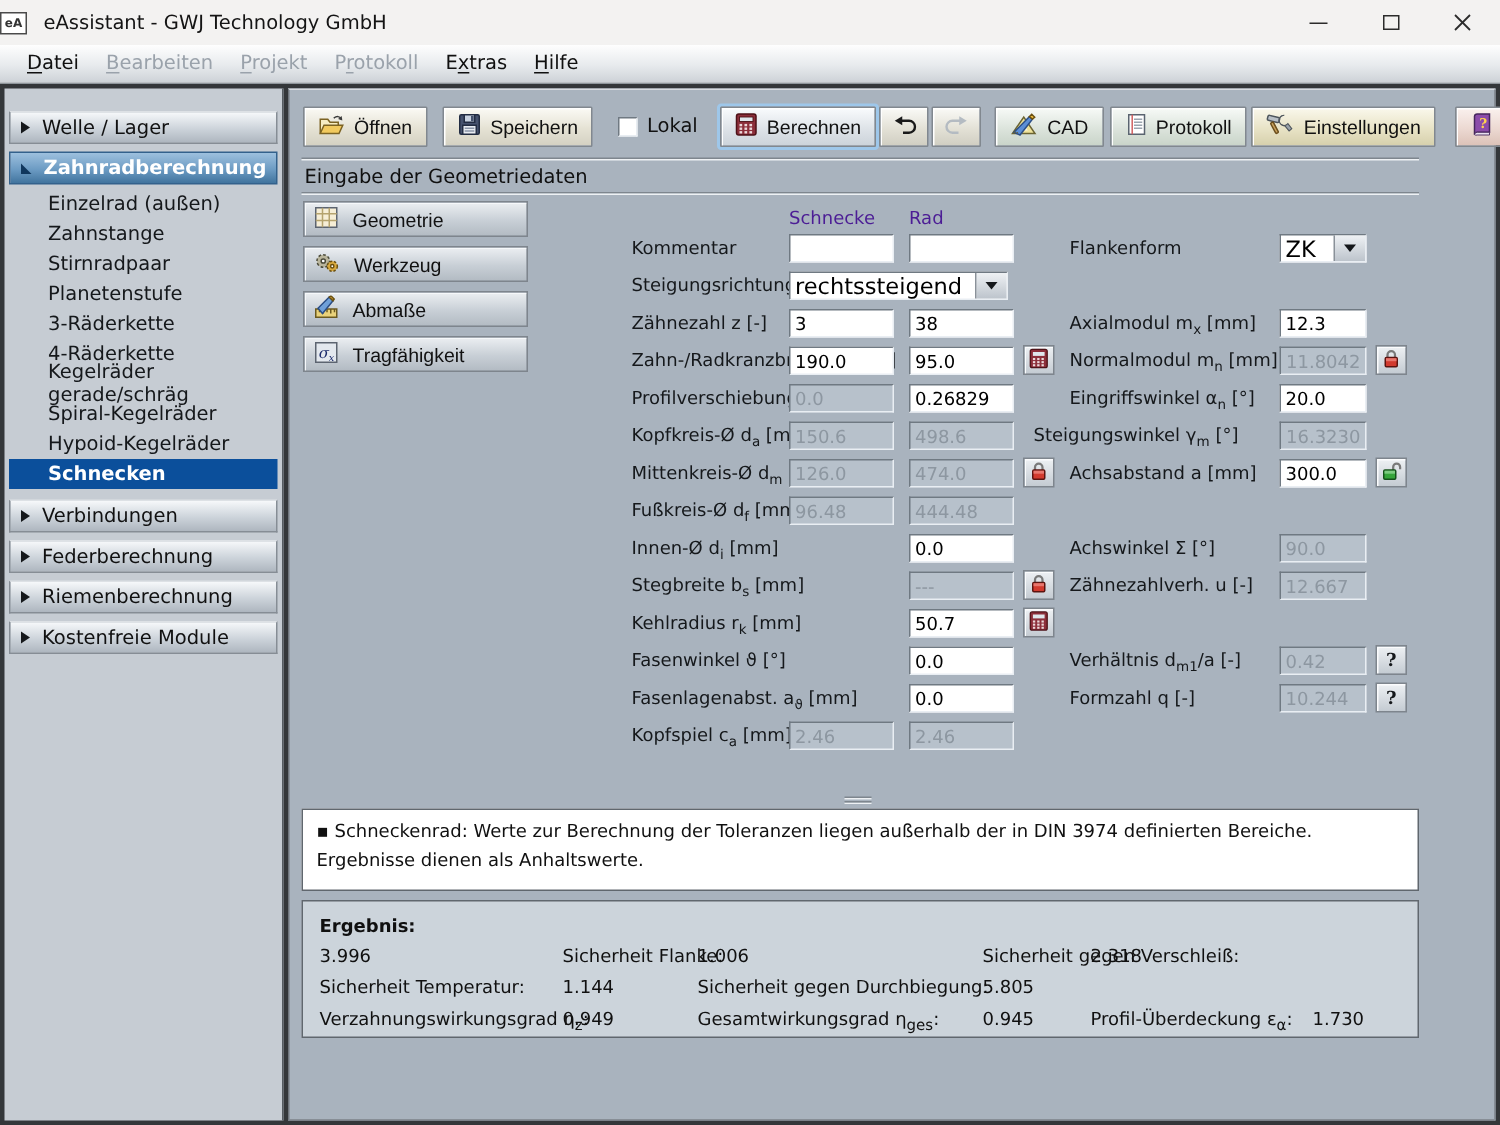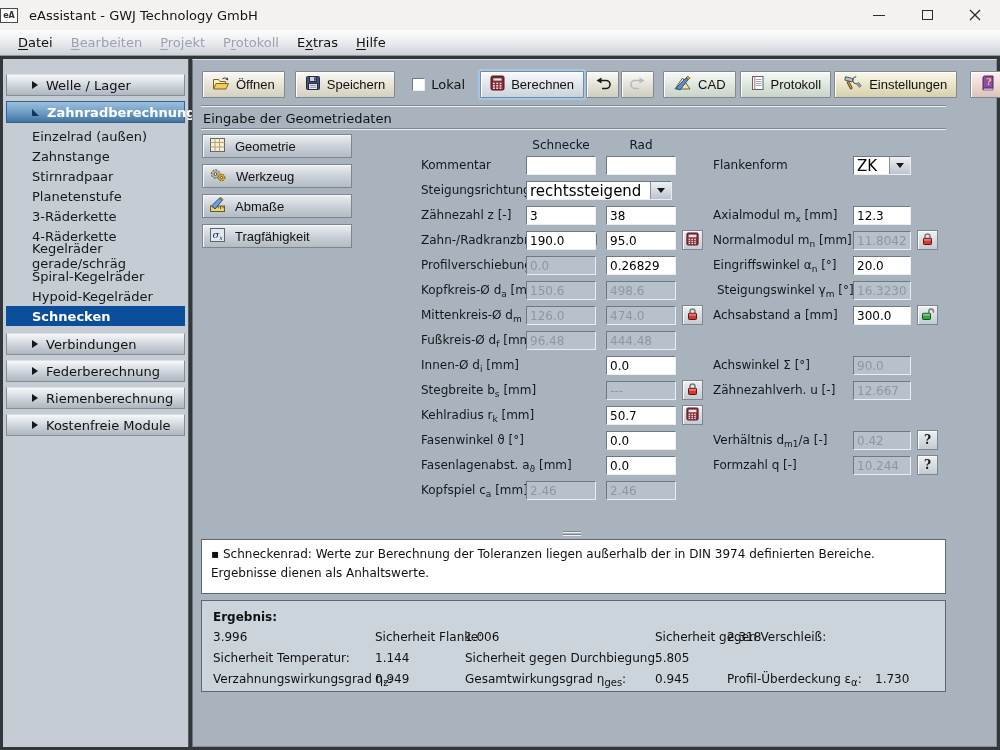--- a/index.html
+++ b/index.html
@@ -21,21 +21,21 @@
              display:flex; align-items:center; padding-left:9px; }
   .menu-item { font-size:13px; padding:3px 9px; color:#101010; cursor:default; }
   .menu-item.disabled { color:#9aa2ab; }
   .menu-item u { text-underline-offset:2px; }
 
   
   .main { position:absolute; top:56px; left:0; right:0; bottom:0; background:#34373a; padding:3px; display:flex; gap:3px; }
 
   
   .sidebar { width:186px; flex-shrink:0; background:#c6ccd3; padding-top:10px; border-right:1px solid #565c62; }
-  .nav-header { height:22px; margin:5px 3px 0 3px; display:flex; align-items:center; gap:8px; padding-left:25px;
+  .nav-header { height:22px; margin:5px 3px 0 3px; display:flex; align-items:center; gap:8px; padding-left:7px;
                 background:linear-gradient(#f6f8fa,#ccd3da 55%,#aeb6bf); border:1px solid #868d95; border-top-color:#dde1e5;
                 font-size:13px; color:#111; cursor:pointer; }
   .nav-header.expanded { background:linear-gradient(#9dc0de,#6c9bc3 55%,#41749e); border-color:#33618c;
                          color:#fff; font-weight:bold; }
   .arrow-right { width:0; height:0; border-top:4px solid transparent; border-bottom:4px solid transparent; border-left:6px solid #15181b; flex-shrink:0; }
   .arrow-expanded { width:0; height:0; border-bottom:7px solid #10375d; border-right:7px solid transparent; flex-shrink:0; }
   .nav-child { height:20px; display:flex; align-items:center; padding-left:26px; font-size:13px; color:#15181b;
                margin:0 3px; cursor:pointer; }
   .nav-child.selected { background:#0b4f9b; color:#fff; font-weight:bold; }
   .nav-children { padding:3px 0 2px 0; }
@@ -57,21 +57,21 @@
   .page-heading { position:absolute; left:10px; font-size:13px; color:#101010; }
 
   
   .sec-btn { position:absolute; left:9px; width:150px; height:24px; display:flex; align-items:center; gap:9px; padding-left:6px;
              font-size:13px; color:#111; background:linear-gradient(#eceff2,#c8cfd6 55%,#b3bbc3); border:1px solid #7e858d;
              box-shadow:inset 1px 1px 0 #f6f8fa; cursor:pointer; }
 
   
   .flabel { position:absolute; font-size:12px; color:#15181b; white-space:nowrap; line-height:19px; }
   .flabel sub, .rlabel sub { font-size:9px; }
-  .col-hdr { position:absolute; font-size:12px; color:#0f172a; text-align:center; width:70px; }
+  .col-hdr { position:absolute; font-size:12px; color:#4c1d95; width:70px; }
   .inp { position:absolute; height:19px; border:1px solid; border-color:#6f7982 #e9eef3 #e9eef3 #6f7982; background:#fff;
          font-family:"DejaVu Sans","Liberation Sans",sans-serif; font-size:12px; color:#000; padding:0 3px; }
   .inp.ro { background:#b7c1cb; color:#8d97a1; }
   .small-btn { position:absolute; width:21px; height:20px; background:linear-gradient(#eef1f4,#c4cbd2); border:1px solid #7e858d;
                box-shadow:inset 1px 1px 0 #fbfcfd; display:flex; align-items:center; justify-content:center; cursor:pointer; padding:0; }
   .qmark { font-weight:bold; font-size:12px; color:#15181b; font-family:"DejaVu Serif","Liberation Serif",serif; }
   .dd { position:absolute; height:19px; background:#fff; border:1px solid; border-color:#6f7982 #e9eef3 #e9eef3 #6f7982;
         font-size:15px; color:#000; display:flex; align-items:center; padding-left:3px; cursor:pointer; }
   .dd-btn { position:absolute; right:0; top:0; bottom:0; width:21px; background:linear-gradient(#eef1f4,#bdc4cc);
             border-left:1px solid #8a9199; display:flex; align-items:center; justify-content:center; }
@@ -435,21 +435,21 @@
         <input class="inp ro" type="text" readonly="" value="11.80422" style="left: 660px; top: 171px; width: 58px;">
         <button class="small-btn" style="left: 724px; top: 170px;">
           <span><svg width="13" height="14" viewBox="0 0 13 14">
               <path d="M4 6.5 V4.6 a2.5 2.5 0 0 1 5 0 V6.5" fill="none" stroke="#7a7a7a" stroke-width="1.5"></path>
               <rect x="2.5" y="6.3" width="8" height="6.2" rx=".8" fill="#d23a2e" stroke="#5c1410"></rect>
               <rect x="3" y="6.8" width="7" height="2" fill="#e8776e"></rect>
             </svg></span>
         </button>
         <div class="flabel" style="left: 520px; top: 196px;"><span>Eingriffswinkel α</span><sub>n</sub><span> [°]</span></div>
         <input class="inp" type="text" value="20.0" style="left: 660px; top: 196px; width: 58px;">
-        <div class="flabel" style="left: 524px; top: 221px;"><span>Steigungswinkel γ</span><sub>m</sub><span> [°]</span></div>
+        <div class="flabel" style="left: 496px; top: 221px;"><span>Steigungswinkel γ</span><sub>m</sub><span> [°]</span></div>
         <input class="inp ro" type="text" readonly="" value="16.32304" style="left: 660px; top: 221px; width: 58px;">
         <div class="flabel" style="left: 520px; top: 246px;"><span>Achsabstand a [mm]</span></div>
         <input class="inp" type="text" value="300.0" style="left: 660px; top: 246px; width: 58px;">
         <button class="small-btn" style="left: 724px; top: 245px;">
           <span><svg width="14" height="14" viewBox="0 0 14 14">
               <path d="M7.8 6.3 V4.3 a2.3 2.3 0 0 1 4.6 0 V5.8" fill="none" stroke="#7a7a7a" stroke-width="1.5"></path>
               <rect x="1.5" y="6.3" width="8" height="6.2" rx=".8" fill="#35a53a" stroke="#14501a"></rect>
               <rect x="2" y="6.8" width="7" height="2" fill="#7ccb80"></rect>
             </svg></span>
         </button>

